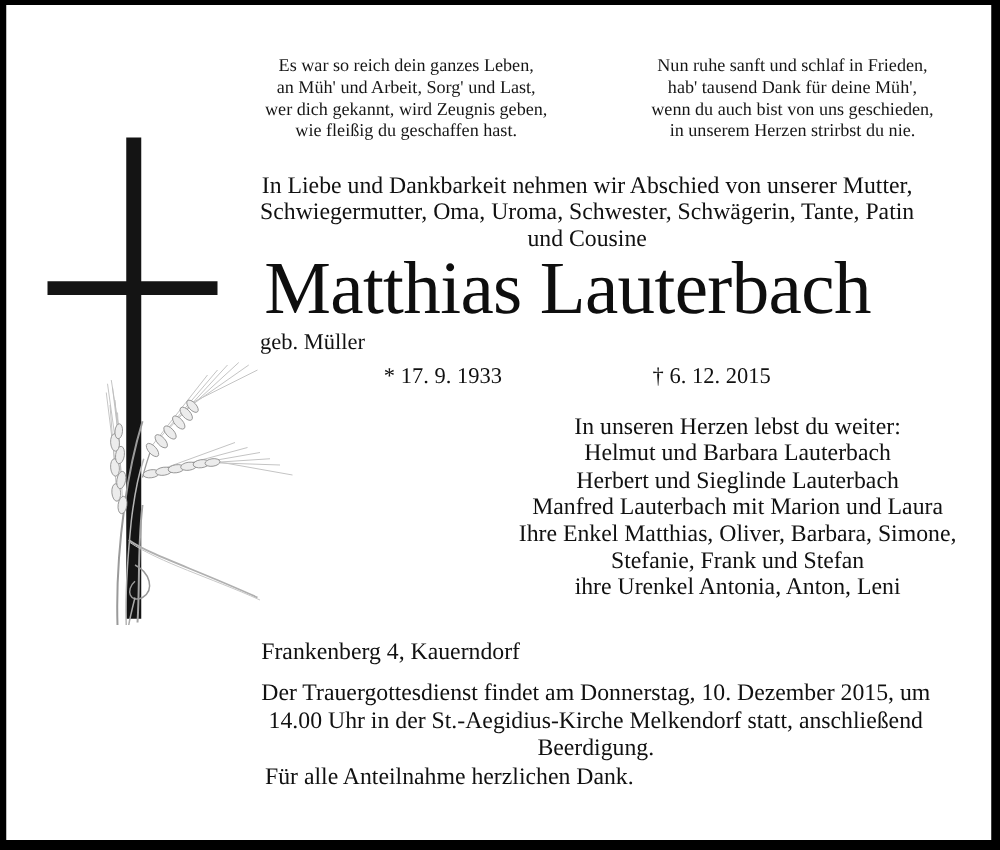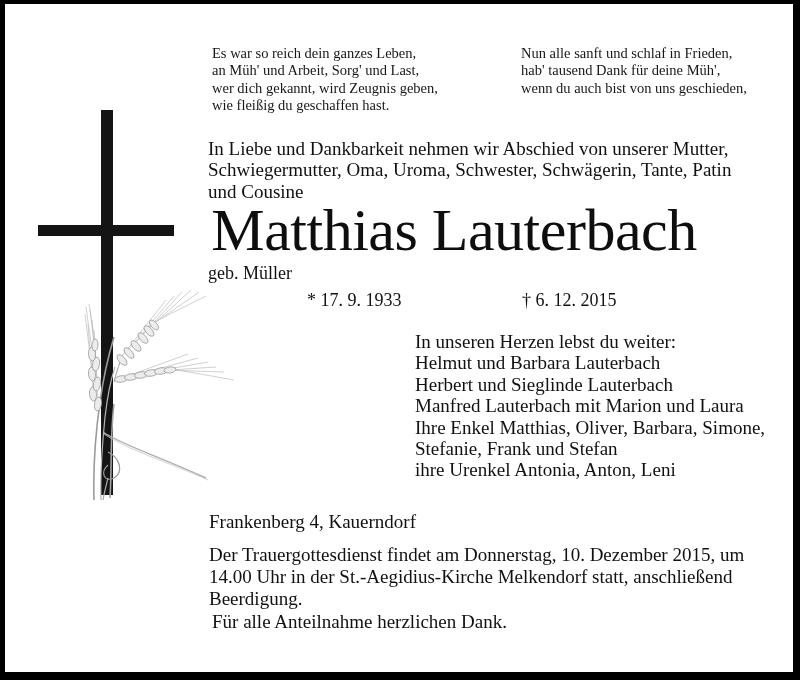--- a/index.html
+++ b/index.html
@@ -16,21 +16,21 @@
     width: 800px; height: 680px;
     box-sizing: border-box;
     background: #ffffff;
     border-top: 4px solid #000;
     border-left: 5px solid #000;
     border-right: 7px solid #000;
     border-bottom: 8px solid #000;
     overflow: hidden;
     color: #111;
   }
-  .abs { position: absolute; }
+  .abs { position: absolute; text-align: center; }
   .verse {
     font-size: 14.5px;
     line-height: 17.4px;
     color: #161616;
     white-space: nowrap;
   }
   .verse-left  { left: 207px; top: 41px; }
   .verse-right { left: 516px; top: 41px; }
   .intro {
     left: 203px; top: 134px;
@@ -173,23 +173,24 @@
   </svg>
 
   <div class="abs verse verse-left">
     <div>Es war so reich dein ganzes Leben,</div>
     <div>an Müh' und Arbeit, Sorg' und Last,</div>
     <div>wer dich gekannt, wird Zeugnis geben,</div>
     <div>wie fleißig du geschaffen hast.</div>
   </div>
 
   <div class="abs verse verse-right">
-    <div>Nun alle sanft und schlaf in Frieden,</div>
+    <div>Nun ruhe sanft und schlaf in Frieden,</div>
     <div>hab' tausend Dank für deine Müh',</div>
     <div>wenn du auch bist von uns geschieden,</div>
+    <div>in unserem Herzen strirbst du nie.</div>
   </div>
 
   <div class="abs intro">
     <div>In Liebe und Dankbarkeit nehmen wir Abschied von unserer Mutter,</div>
     <div>Schwiegermutter, Oma, Uroma, Schwester, Schwägerin, Tante, Patin</div>
     <div>und Cousine</div>
   </div>
 
   <div class="abs name">Matthias Lauterbach</div>
   <div class="abs maiden">geb. Müller</div>

